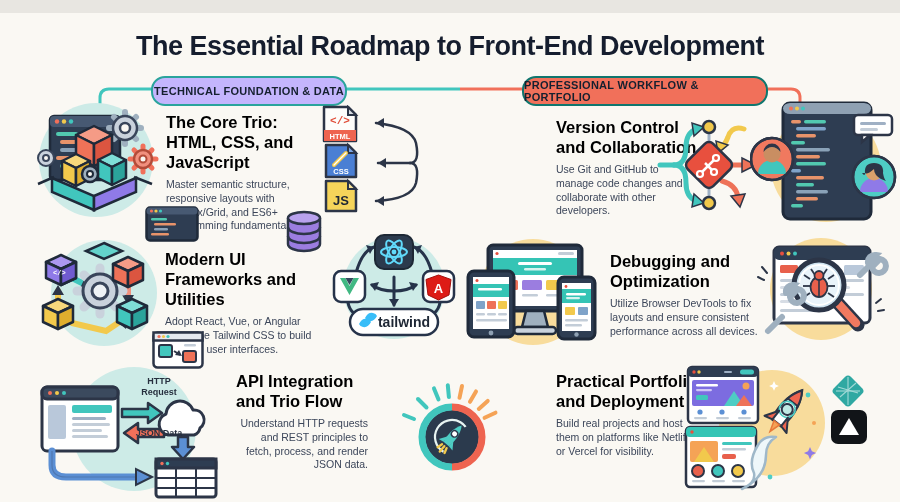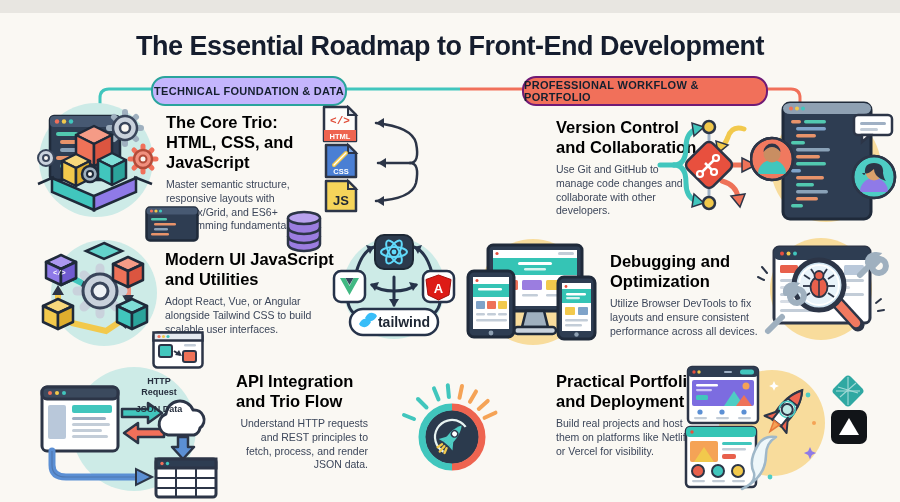--- a/index.html
+++ b/index.html
@@ -5,21 +5,21 @@
   html,body{margin:0;padding:0;}
   body{font-family:"Liberation Sans", sans-serif; background:#e8e6e1;}
   .poster{position:relative; width:900px; height:502px; background:#faf8f3; overflow:hidden; margin:13px auto;}
   .title{position:absolute; left:0; top:18px; width:900px; text-align:center;
          font-size:27px; font-weight:800; color:#151d2e; letter-spacing:-0.5px;}
   .connector{position:absolute; left:0; top:0; width:900px; height:502px; z-index:1; pointer-events:none;}
   .pill{position:absolute; top:63px; height:26px; border-radius:14px; z-index:2;
         display:flex; align-items:center; justify-content:center;
         font-size:11px; font-weight:700; color:#15202f; letter-spacing:0.3px;}
   .pill-left{left:151px; width:192px; background:#c4b5fd; border:2px solid #2aa49c;}
-  .pill-right{left:522px; width:242px; background:#f1705a; border:2px solid #701a75;}
+  .pill-right{left:522px; width:242px; background:#f1705a; border:2px solid #0f766e;}
   .text-block{position:absolute; z-index:2;}
   .text-block h3{margin:0; font-size:16.5px; line-height:20px; font-weight:800; color:#000000;}
   .text-block p{margin:6px 0 0 0; font-size:10.5px; line-height:13.8px; color:#3c465a; font-weight:500;}
   .illo{position:absolute; z-index:2;}
   .illo svg{display:block;}
   .mini-label{position:absolute; z-index:3; font-size:9px; font-weight:800; color:#27303f;
               text-align:center; line-height:11px;}
 </style>
 </head>
 <body>
@@ -39,21 +39,21 @@
   <div class="pill pill-right">
     <span>PROFESSIONAL WORKFLOW &amp; PORTFOLIO</span>
   </div>
 
   <div class="text-block" style="left:166px; top:99px; width:160px;">
     <h3>The Core Trio: HTML, CSS, and JavaScript</h3>
     <p style="width:172px;">Master semantic structure, responsive layouts with Flexbox/Grid, and ES6+ programming fundamentals.</p>
   </div>
 
   <div class="text-block" style="left:165px; top:236px; width:178px;">
-    <h3>Modern UI JavaScript and Utilities</h3>
+    <h3>Modern UI Frameworks and Utilities</h3>
     <p style="width:162px;">Adopt React, Vue, or Angular alongside Tailwind CSS to build scalable user interfaces.</p>
   </div>
 
   <div class="text-block" style="left:236px; top:358px; width:150px;">
     <h3>API Integration and Trio Flow</h3>
     <p style="width:132px;text-align:right;">Understand HTTP requests and REST principles to fetch, process, and render JSON data.</p>
   </div>
 
   <div class="text-block" style="left:610px; top:238px; width:150px;">
     <h3>Debugging and Optimization</h3>
@@ -364,21 +364,21 @@
         <line x1="146" y1="107" x2="146" y2="136" stroke="#2c3547" stroke-width="2"></line>
         <line x1="166" y1="107" x2="166" y2="136" stroke="#2c3547" stroke-width="2"></line>
       </g>
 
       <path d="M 22 90 L 22 104 Q 22 116 36 116 L 108 116" fill="none" stroke="#5b8fd4" stroke-width="7" stroke-linecap="round"></path>
       <path d="M 22 90 L 22 104 Q 22 116 36 116 L 108 116" fill="none" stroke="#2c3547" stroke-width="1.2" opacity="0.25"></path>
       <polygon points="122,116 106,108 106,124" fill="#5b8fd4" stroke="#2c3547" stroke-width="2"></polygon>
     </svg>
   </div>
   <div class="mini-label" style="left:129px; top:363px; width:60px;">HTTP Request</div>
-  <div class="mini-label" style="left:129px; top:391px; width:60px;">JSON Data</div>
+  <div class="mini-label" style="left:129px; top:415px; width:60px;">JSON Data</div>
 
   <div class="illo" style="left:652px; top:98px;">
     <svg width="114" height="108" viewBox="0 0 114 108">
       <line x1="57" y1="16" x2="57" y2="92" stroke="#9fb0c4" stroke-width="3"></line>
 
       <g fill="none" stroke="#41c6bd" stroke-width="5" stroke-linecap="round">
         <path d="M 8 54 L 22 54"></path>
         <path d="M 22 54 Q 34 54 34 36 Q 34 22 44 18"></path>
         <path d="M 22 54 Q 34 54 34 72 Q 34 86 44 90"></path>
       </g>

